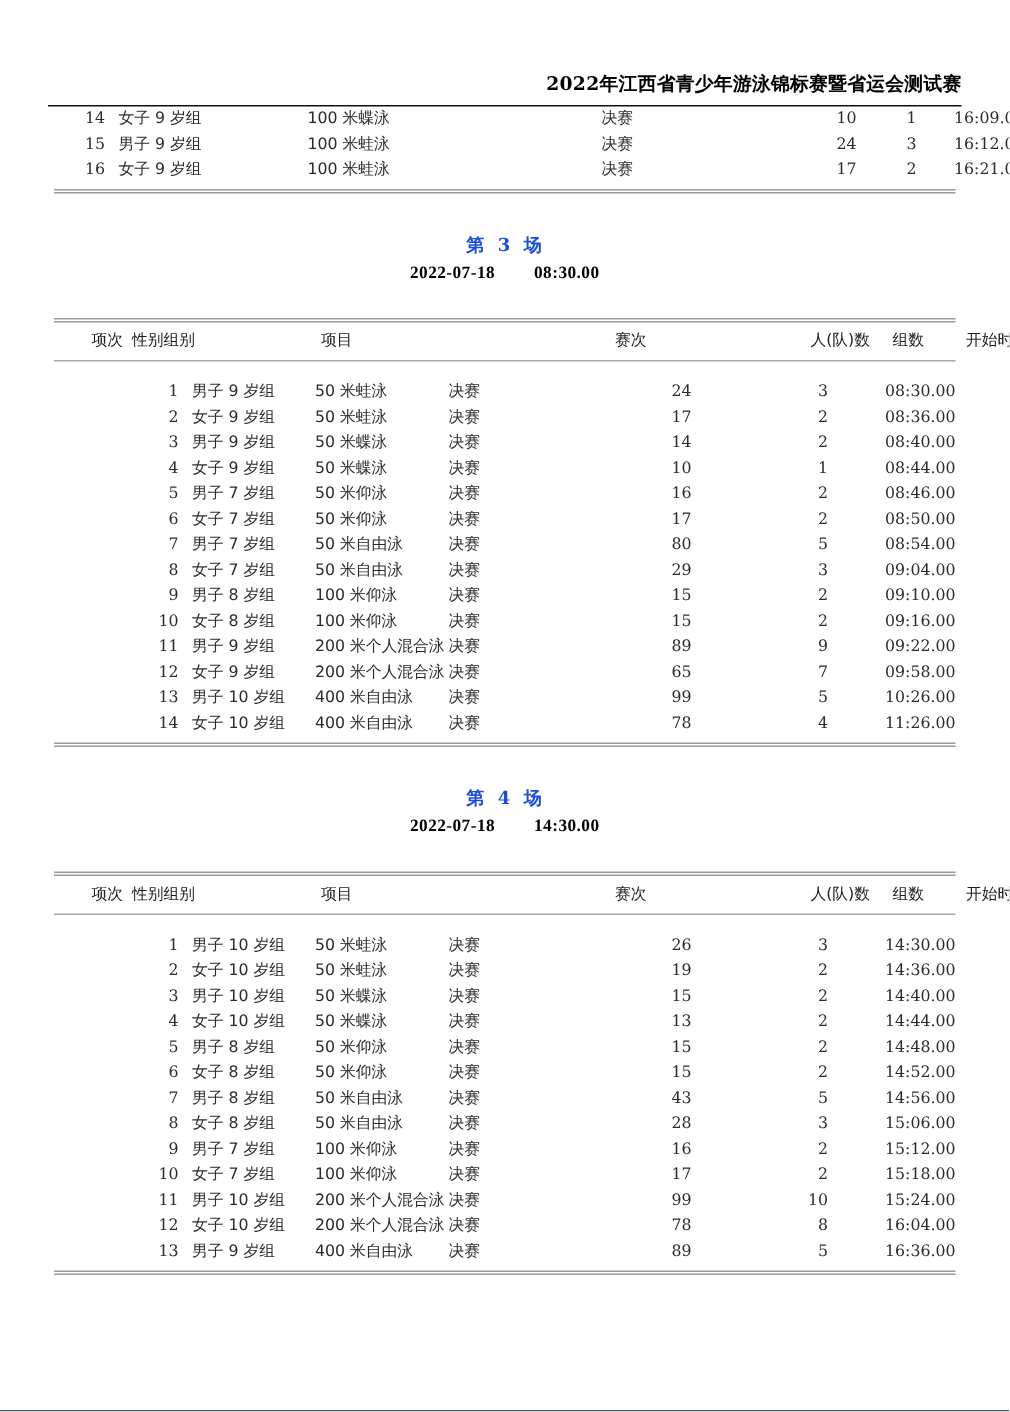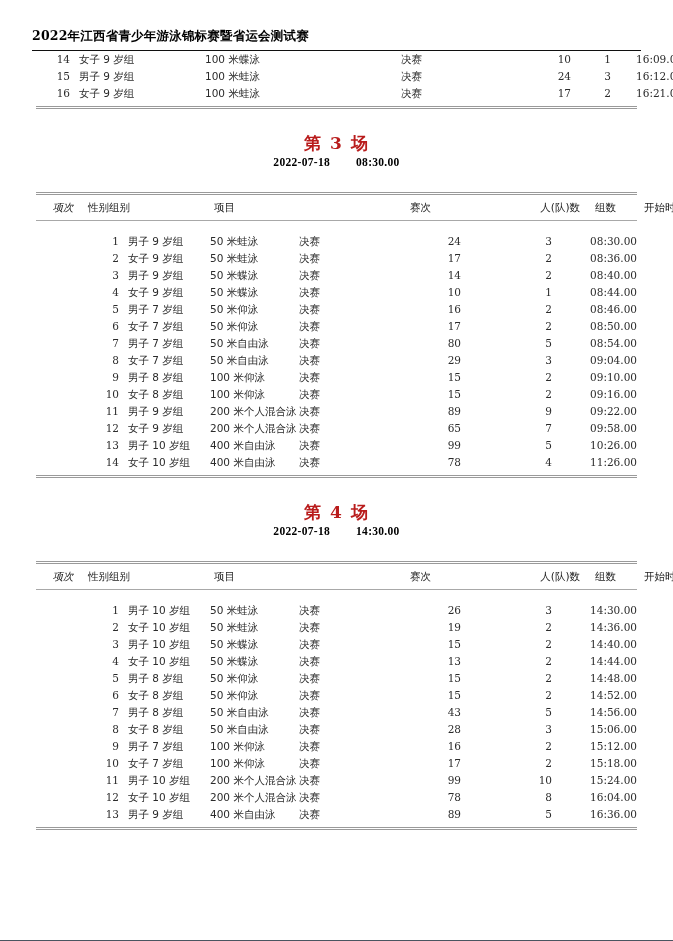--- a/index.html
+++ b/index.html
@@ -23,27 +23,27 @@
   }
   #sheet {
     position: absolute;
     left: 32px;
     top: 0;
     width: 609px;
   }
 
   
   .doc-title {
-    text-align: left;
+    text-align: right;
     font-family: "DejaVu Serif", "Liberation Serif", serif;
     font-weight: bold;
     font-size: 12.5px;
     letter-spacing: 0.2px;
     color: #000000;
-    padding-top: 28px;
+    padding-top: 48px;
     padding-bottom: 5px;
     white-space: nowrap;
   }
   .rule-solid {
     height: 0;
     border-top: 1.6px solid #101010;
     margin: 0;
   }
 
   
@@ -61,22 +61,22 @@
   }
 
   
   .session-head {
     text-align: center;
     padding-top: 21px;
   }
   .session-title {
     font-family: "DejaVu Serif", "Liberation Serif", serif;
     font-weight: bold;
-    font-size: 17px;
-    color: #b91c1c;
+    font-size: 12px;
+    color: #1d4ed8;
     letter-spacing: 1px;
     line-height: 19px;
   }
   .session-title .num {
     padding: 0 8px;
   }
   .session-when {
     font-family: Liberation Serif, serif;
     font-weight: bold;
     font-size: 11.5px;
@@ -112,21 +112,21 @@
   }
   
   .c-no     { width: 38px;  text-align: right; padding-right: 0 !important; }
   .c-group  { width: 122px; text-align: left;  padding-left: 9px !important; }
   .c-event  { width: 190px; text-align: left;  padding-left: 4px !important; }
   .c-round  { width: 108px; text-align: left;  padding-left: 6px !important; }
   .c-count  { width: 62px;  text-align: right; padding-right: 6px !important; }
   .c-heats  { width: 34px;  text-align: right; padding-right: 2px !important; }
   .c-time   { width: 70px;  text-align: right; padding-right: 4px !important; }
 
-  thead .c-no    { text-align: center; padding-left: 12px !important; font-style: italic; }
+  thead .c-no    { text-align: right; padding-left: 12px !important; }
   thead .c-group { padding-left: 6px !important; }
   thead .c-count { text-align: right; padding-right: 2px !important; }
   thead .c-heats { text-align: right; padding-right: 0 !important; }
   thead .c-time  { text-align: right; padding-right: 4px !important; }
 
   tbody tr td { height: 17px; }
   .tbody-pad-top td { height: 9px; line-height: 9px; font-size: 0; }
 
   .cjk { font-family: "DejaVu Sans", "Liberation Sans", sans-serif; }
   .num-cell { font-family: "DejaVu Serif", "Liberation Serif", serif; }

